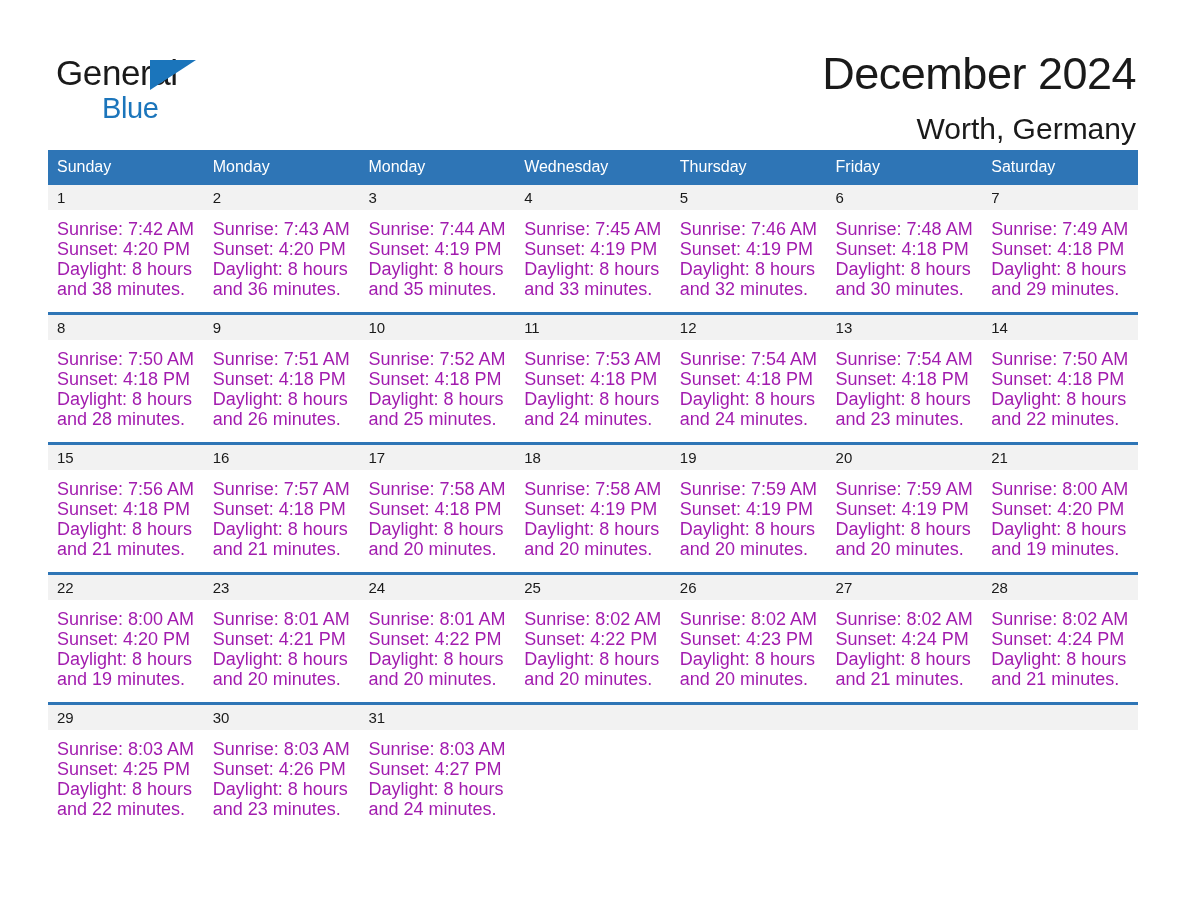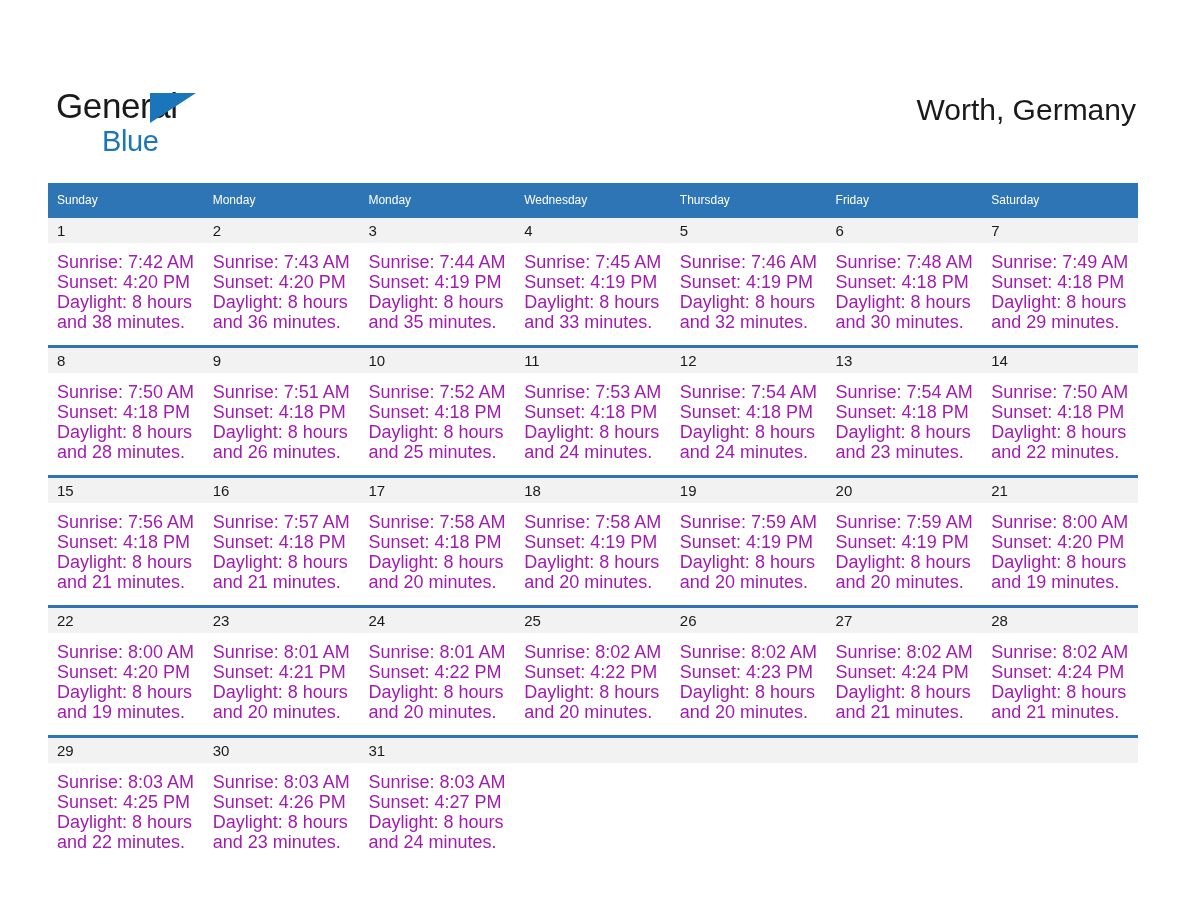--- a/index.html
+++ b/index.html
@@ -24,21 +24,20 @@
     position: relative;
   }
 
   
   .top-bar {
     display: flex;
     align-items: flex-start;
     justify-content: space-between;
     padding: 46px 52px 0 56px;
     height: 150px;
-    margin-top: 33px;
   }
 
   .logo-block {
     position: relative;
     width: 200px;
     height: 80px;
     padding-top: 8px;
   }
   .logo-line1 {
     position: relative;
@@ -92,21 +91,21 @@
     width: 1090px;
   }
 
   .weekdays {
     display: grid;
     grid-template-columns: repeat(7, 1fr);
     background: #2e75b6;
   }
   .weekday {
     color: #ffffff;
-    font-size: 12px;
+    font-size: 16px;
     line-height: 20px;
     padding: 7px 0 8px 9px;
     font-weight: 400;
   }
 
   .week {
     display: grid;
     grid-template-columns: repeat(7, 1fr);
     border-top: 3px solid #2e75b6;
     margin-top: 11px;
@@ -143,20 +142,21 @@
 
   <div class="top-bar">
 
     <div class="logo-block">
       <div class="logo-line1">General</div>
       <span class="logo-tri"></span>
       <div class="logo-line2">Blue</div>
     </div>
 
     <div class="title-block">
+      <div class="cal-title">December 2024</div>
       <div class="cal-location">Worth, Germany</div>
     </div>
 
   </div>
 
   <div class="calendar">
 
     <div class="weekdays">
       <div class="weekday">Sunday</div>
       <div class="weekday">Monday</div>

